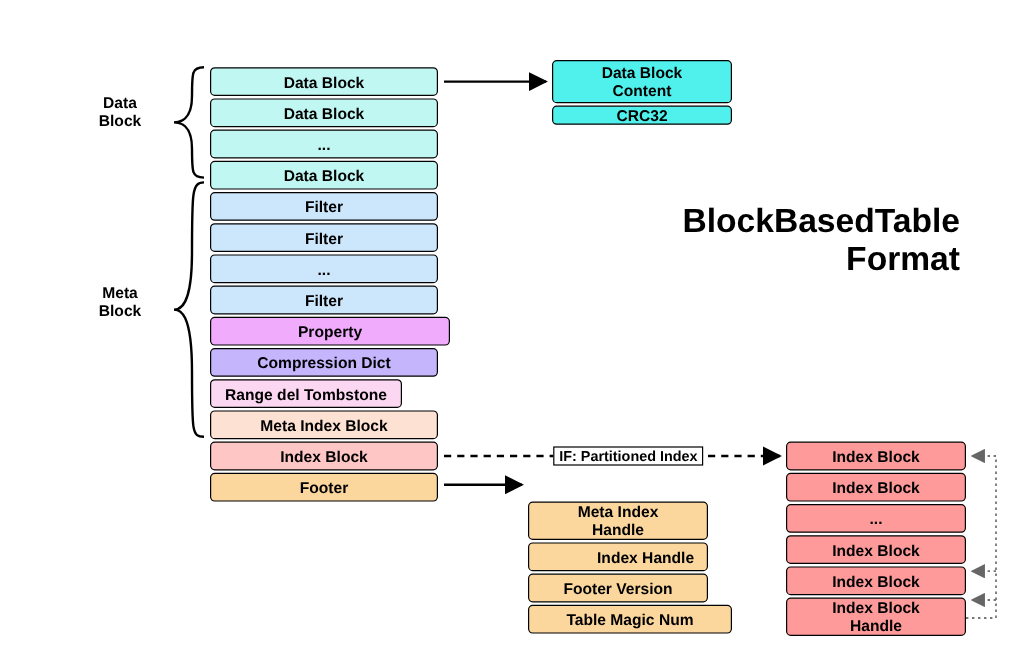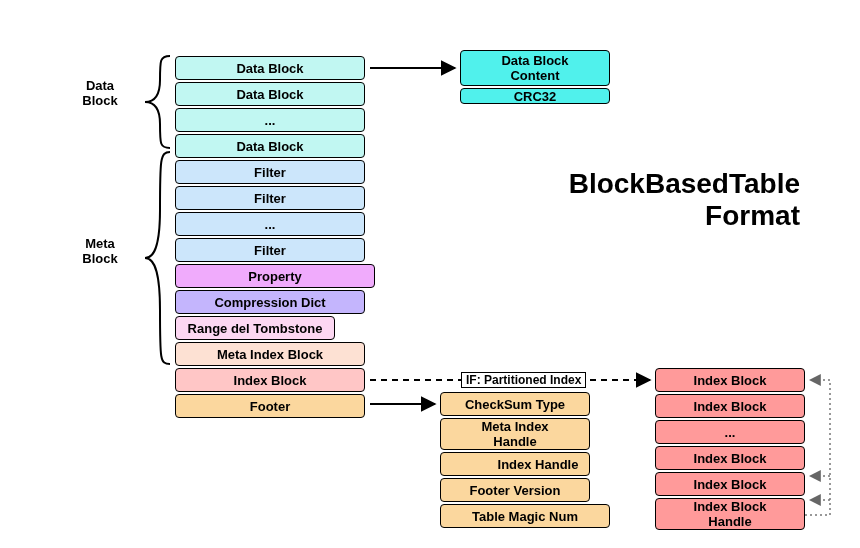--- a/index.html
+++ b/index.html
@@ -67,21 +67,20 @@
     <div class="cell" style="left: 175px; top: 238px; width: 190px; height: 24px; background: rgb(204, 230, 251); white-space: pre;">Filter</div>
     <div class="cell" style="left: 175px; top: 264px; width: 200px; height: 24px; background: #f0abfc; white-space: pre;">Property</div>
     <div class="cell" style="left: 175px; top: 290px; width: 190px; height: 24px; background: #c4b5fd; white-space: pre;">Compression Dict</div>
     <div class="cell" style="left: 175px; top: 316px; width: 160px; height: 24px; background: rgb(252, 215, 242); white-space: pre; text-align: right;">Range del Tombstone</div>
     <div class="cell" style="left: 175px; top: 342px; width: 190px; height: 24px; background: rgb(253, 225, 211); white-space: pre;">Meta Index Block</div>
     <div class="cell" style="left: 175px; top: 368px; width: 190px; height: 24px; background: rgb(255, 198, 198); white-space: pre;">Index Block</div>
     <div class="cell" style="left: 175px; top: 394px; width: 190px; height: 24px; background: rgb(251, 215, 158); white-space: pre;">Footer</div>
     <div class="cell" style="left: 460px; top: 50px; width: 150px; height: 36px; background: rgb(80, 241, 236); white-space: pre;">Data Block
 Content</div>
     <div class="cell" style="left: 460px; top: 88px; width: 150px; height: 16px; background: rgb(80, 241, 236); white-space: pre;">CRC32</div>
-    <div class="cell" style="left: 440px; top: 392px; width: 150px; height: 24px; background: rgb(251, 215, 158); white-space: pre;">CheckSum Type</div>
     <div class="cell" style="left: 440px; top: 418px; width: 150px; height: 32px; background: rgb(251, 215, 158); white-space: pre;">Meta Index
 Handle</div>
     <div class="cell" style="left: 440px; top: 452px; width: 150px; height: 24px; background: rgb(251, 215, 158); white-space: pre; padding-left: 46px;">Index Handle</div>
     <div class="cell" style="left: 440px; top: 478px; width: 150px; height: 24px; background: rgb(251, 215, 158); white-space: pre;">Footer Version</div>
     <div class="cell" style="left: 440px; top: 504px; width: 170px; height: 24px; background: rgb(251, 215, 158); white-space: pre;">Table Magic Num</div>
     <div class="cell" style="left: 655px; top: 368px; width: 150px; height: 24px; background: rgb(255, 154, 154); white-space: pre;">Index Block</div>
     <div class="cell" style="left: 655px; top: 394px; width: 150px; height: 24px; background: rgb(255, 154, 154); white-space: pre;">Index Block</div>
     <div class="cell" style="left: 655px; top: 420px; width: 150px; height: 24px; background: rgb(255, 154, 154); white-space: pre;">...</div>
     <div class="cell" style="left: 655px; top: 446px; width: 150px; height: 24px; background: rgb(255, 154, 154); white-space: pre;">Index Block</div>
     <div class="cell" style="left: 655px; top: 472px; width: 150px; height: 24px; background: rgb(255, 154, 154); white-space: pre;">Index Block</div>

